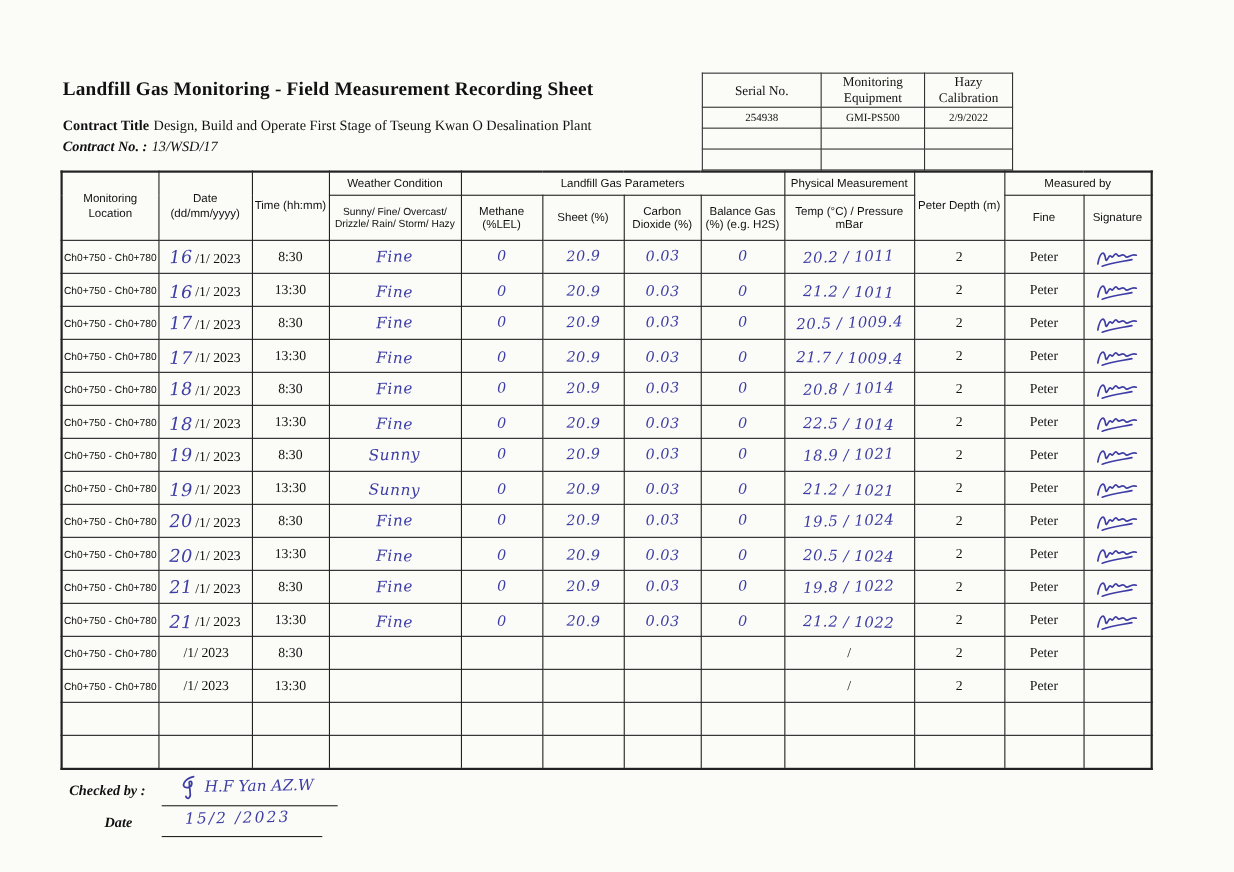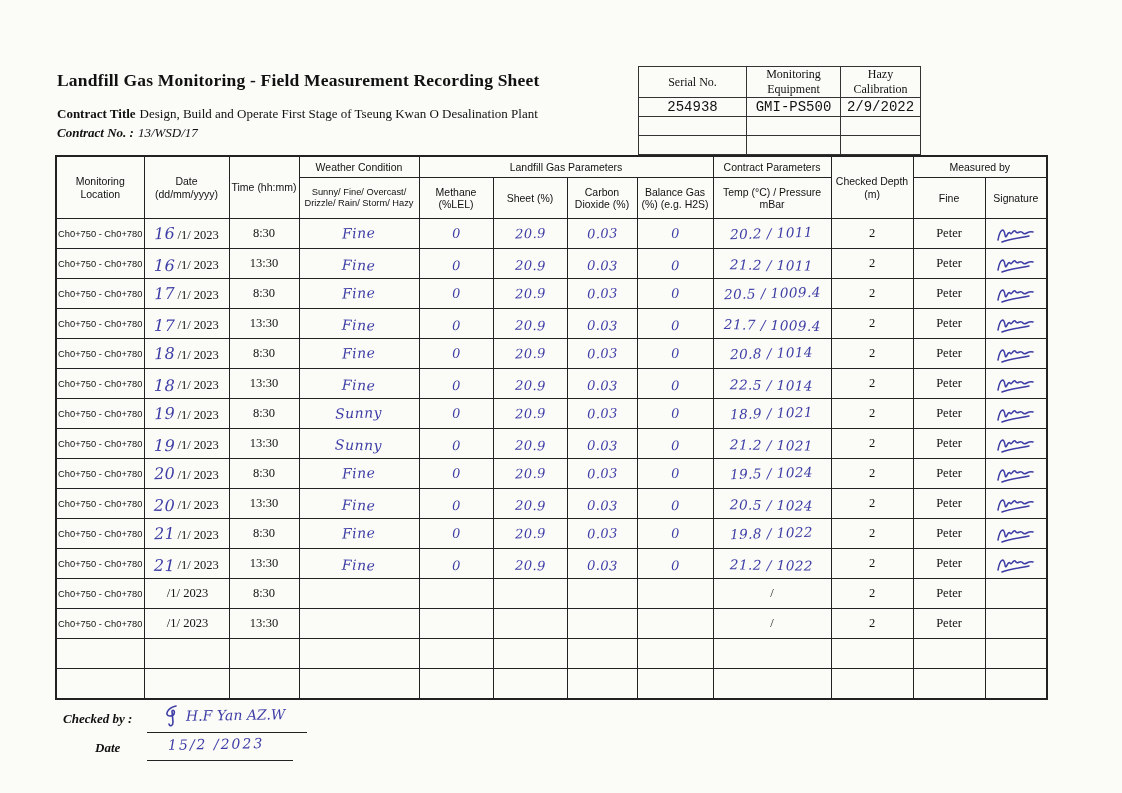--- a/index.html
+++ b/index.html
@@ -10,21 +10,21 @@
   
   .title{ position:absolute; left:57px; top:30px; font-size:17.5px; font-weight:bold; letter-spacing:.2px;margin-top:40px; }
   .contract-line{ position:absolute; left:57px; font-size:13px; white-space:nowrap;margin-top:42px; }
   .ct1{ top:64px; } .ct2{ top:83px;font-style:italic; }
   .lbl-bold{ font-weight:bold; margin-right:4px; }
 
   
   .equip{ position:absolute; left:638px; top:66px; border-collapse:collapse; table-layout:fixed; }
   .equip th,.equip td{ border:1px solid #333; text-align:center; padding:0; overflow:hidden; }
   .equip th{ font-family:"Liberation Serif",serif; font-weight:normal; font-size:12px; height:19px; }
-  .equip td{ font-family:Liberation Mono, monospace; font-size:14px; height:18px;margin-top:48px; }
+  .equip td{ font-family:Liberation Serif, serif; font-size:10px; height:18px;margin-top:48px; }
 
   
   .main{ position:absolute; left:55px; top:155px; width:991px; border-collapse:collapse; table-layout:fixed; border:2px solid var(--line); }
   .main th,.main td{ border:1px solid var(--line); padding:0 1px; text-align:center; vertical-align:middle; overflow:hidden; }
   .main thead th{ font-family:"Liberation Sans",sans-serif; font-weight:normal; font-size:10.5px; line-height:1.15; }
   .main .h1 th{ height:20px; }
   .main .h2 th{ height:40px; }
   .main th.weather-sub{ font-size:9.3px; }
   .main tbody td{ height:29px; font-size:12.5px; }
   .loc{ font-family:Liberation Sans, sans-serif; font-size:9.3px; white-space:nowrap; }
@@ -111,22 +111,22 @@
         <col style="width:72px">
         <col style="width:62px">
     </colgroup>
     <thead>
       <tr class="h1">
         <th rowspan="2">Monitoring Location</th>
         <th rowspan="2">Date (dd/mm/yyyy)</th>
         <th rowspan="2">Time (hh:mm)</th>
         <th>Weather Condition</th>
         <th colspan="4">Landfill Gas Parameters</th>
-        <th>Contract Parameters</th>
-        <th rowspan="2">Checked Depth (m)</th>
+        <th>Physical Measurement</th>
+        <th rowspan="2">Peter Depth (m)</th>
         <th colspan="2">Measured by</th>
       </tr>
       <tr class="h2">
         <th class="weather-sub">Sunny/ Fine/ Overcast/ Drizzle/ Rain/ Storm/ Hazy</th>
         <th>Methane (%LEL)</th>
         <th>Sheet (%)</th>
         <th>Carbon Dioxide (%)</th>
         <th>Balance Gas (%) (e.g. H2S)</th>
         <th>Temp (°C) / Pressure mBar</th>
         <th>Fine</th>

